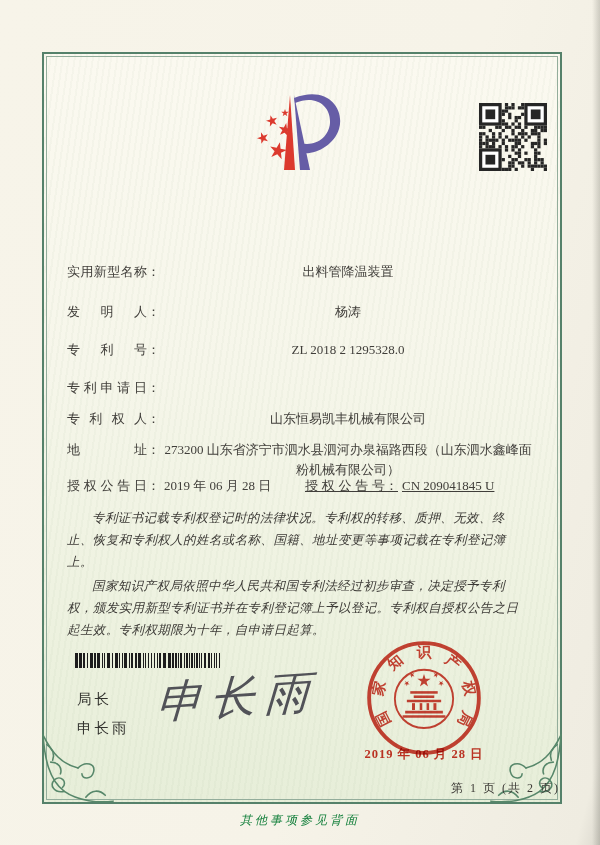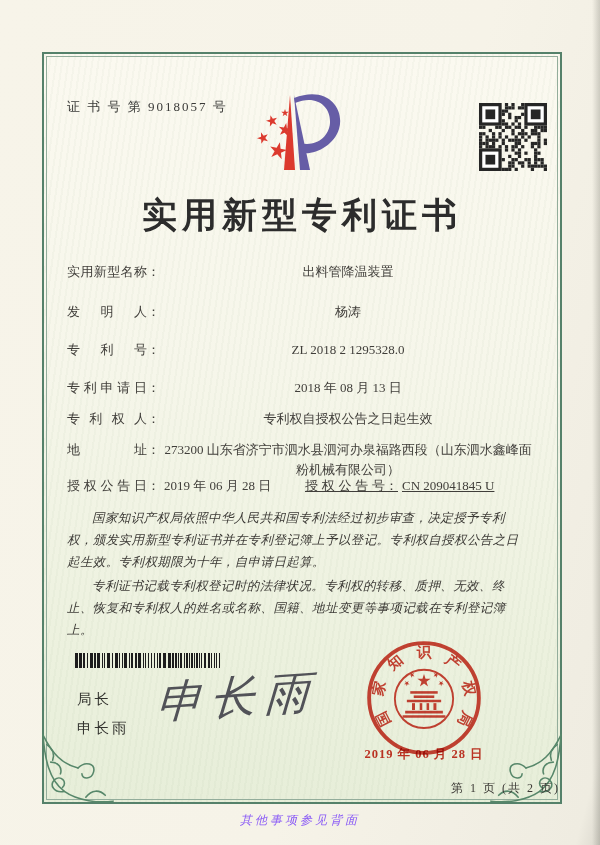--- a/index.html
+++ b/index.html
@@ -36,21 +36,21 @@
   .signature{position:absolute;left:112px;top:612px;width:210px;height:80px;
     font-size:45px;font-style:italic;color:#3d3d46;letter-spacing:9px;
     transform:rotate(-4deg) skewX(-7deg);opacity:.88;white-space:nowrap;}
   .seal{position:absolute;left:320px;top:584px;width:120px;height:120px;mix-blend-mode:multiply;opacity:.93;}
   .seal-char{font-family:"Liberation Serif",serif;font-size:17px;font-weight:bold;fill:#ce3628;text-anchor:middle;}
   .seal-date{position:absolute;left:308px;top:692px;width:144px;text-align:center;
     font-size:12.5px;font-weight:bold;color:#ce3628;letter-spacing:1px;mix-blend-mode:multiply;}
   .pageno{position:absolute;left:0;top:726px;width:100%;text-align:right;
     font-size:12px;letter-spacing:2px;color:#3c3a36;}
   .back-note{position:absolute;left:0;top:812px;width:100%;text-align:center;
-    font-size:12px;font-style:italic;letter-spacing:3px;color:#8b5cf6;}
+    font-size:12px;font-style:italic;letter-spacing:3px;color:#15803d;}
   .fl{position:absolute;width:78px;height:78px;}
   .fl-bl{left:-5px;bottom:-5px;}
   .fl-br{right:-5px;bottom:-5px;transform:scaleX(-1);}
   .scan-edge{position:absolute;right:0;top:0;width:8px;height:100%;
     background:linear-gradient(90deg,rgba(0,0,0,0) 0%,rgba(90,90,80,.25) 100%);}
 </style>
 </head>
 <body>
 
 <div class="frame-outer">
@@ -72,21 +72,20 @@
       <path d="M4,6 C6,30 10,52 26,64 C40,74 62,76 76,74"></path>
       <path d="M4,6 C14,26 24,36 40,40"></path>
       <path d="M26,64 c-10,2 -16,-6 -10,-12 c6,-5 14,2 8,8"></path>
       <path d="M40,40 c8,-8 18,-4 16,4 c-2,8 -12,8 -12,2"></path>
       <path d="M12,34 c8,0 12,6 10,12"></path>
       <path d="M48,70 c6,-8 14,-8 20,-2"></path>
       <path d="M8,16 c6,4 8,10 6,16"></path>
     </g>
   </svg>
 
-  <div class="cert-no">证 书 号 第 9018057 号</div>
 
   <svg class="logo" viewBox="0 0 115 90">
     <defs>
       <path id="star" d="M0,-1 L0.224,-0.309 0.951,-0.309 0.363,0.118 0.588,0.809 0,0.382 -0.588,0.809 -0.363,0.118 -0.951,-0.309 -0.224,-0.309 Z"></path>
     </defs>
     <polygon points="58,8 52,83 63,83" fill="#dc3a2e"></polygon>
     <polygon points="62,8 68,83 78,83" fill="#665da6"></polygon>
     <path d="M62,11 C96,-2 113,22 107,42 C102,58 84,68 70,66 L68,56 C84,60 97,50 98,36 C99,19 84,7 63,16 Z" fill="#665da6"></path>
     <use href="#star" transform="translate(53,26) scale(4)" fill="#dc3a2e"></use>
     <use href="#star" transform="translate(40,34) scale(6) rotate(-15)" fill="#dc3a2e"></use>
@@ -240,68 +239,66 @@
       <rect x="3" y="3" width="15" height="15" fill="#ffffff"></rect>
       <rect x="6" y="6" width="9" height="9" fill="#262626"></rect>
       <rect x="42" y="0" width="21" height="21" fill="#262626"></rect>
       <rect x="45" y="3" width="15" height="15" fill="#ffffff"></rect>
       <rect x="48" y="6" width="9" height="9" fill="#262626"></rect>
       <rect x="0" y="42" width="21" height="21" fill="#262626"></rect>
       <rect x="3" y="45" width="15" height="15" fill="#ffffff"></rect>
       <rect x="6" y="48" width="9" height="9" fill="#262626"></rect>
     </svg>
 
-  <h1 class="title">实用新型专利证书</h1>
 
   <div class="row" style="top:208px">
     <span class="flabel">实用新型名称</span>
       <span class="colon">：</span>
       <span class="fvalue">出料管降温装置</span>
   </div>
   <div class="row" style="top:248px">
     <span class="flabel">发明人</span>
       <span class="colon">：</span>
       <span class="fvalue">杨涛</span>
   </div>
   <div class="row" style="top:286px">
     <span class="flabel">专利号</span>
       <span class="colon">：</span>
       <span class="fvalue">ZL 2018 2 1295328.0</span>
   </div>
   <div class="row" style="top:324px">
     <span class="flabel">专利申请日</span>
       <span class="colon">：</span>
-      <span class="fvalue">2018 年 08 月 13 日</span>
   </div>
   <div class="row" style="top:355px">
     <span class="flabel">专利权人</span>
       <span class="colon">：</span>
-      <span class="fvalue">专利权自授权公告之日起生效</span>
+      <span class="fvalue">山东恒易凯丰机械有限公司</span>
   </div>
   <div class="row" style="top:386px">
     <span class="flabel">地址</span>
       <span class="colon">：</span>
       <span class="fvalue">273200 山东省济宁市泗水县泗河办泉福路西段（山东泗水鑫峰面粉机械有限公司）</span>
   </div>
   <div class="row row-dual" style="top:422px">
     <span class="grp1">
       <span class="flabel">授权公告日</span>
         <span class="colon">：</span>
         <span>2019 年 06 月 28 日</span>
     </span>
     <span class="grp2">
       <span class="flabel">授权公告号</span>
         <span class="colon">：</span>
         <span>CN 209041845 U</span>
     </span>
   </div>
 
   <div class="paras">
+    <p>专利证书记载专利权登记时的法律状况。专利权的转移、质押、无效、终止、恢复和专利权人的姓名或名称、国籍、地址变更等事项记载在专利登记簿上。</p>
     <p>国家知识产权局依照中华人民共和国专利法经过初步审查，决定授予专利权，颁发实用新型专利证书并在专利登记簿上予以登记。专利权自授权公告之日起生效。专利权期限为十年，自申请日起算。</p>
-    <p>专利证书记载专利权登记时的法律状况。专利权的转移、质押、无效、终止、恢复和专利权人的姓名或名称、国籍、地址变更等事项记载在专利登记簿上。</p>
   </div>
 
   <svg id="barcode-svg" class="barcode" viewBox="0 0 150 15" preserveAspectRatio="none">
       <rect x="0" y="0" width="3" height="15" fill="#1d1d1d"></rect>
       <rect x="4" y="0" width="3" height="15" fill="#1d1d1d"></rect>
       <rect x="8" y="0" width="2" height="15" fill="#1d1d1d"></rect>
       <rect x="12" y="0" width="1" height="15" fill="#1d1d1d"></rect>
       <rect x="15" y="0" width="3" height="15" fill="#1d1d1d"></rect>
       <rect x="19" y="0" width="2" height="15" fill="#1d1d1d"></rect>
       <rect x="22" y="0" width="3" height="15" fill="#1d1d1d"></rect>

